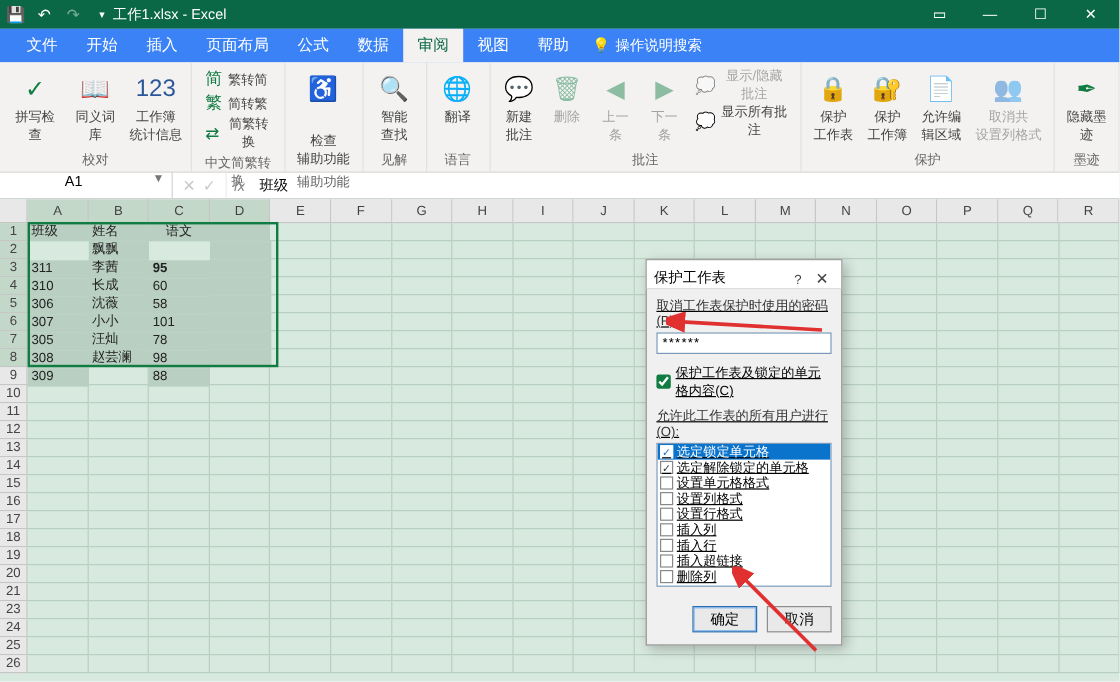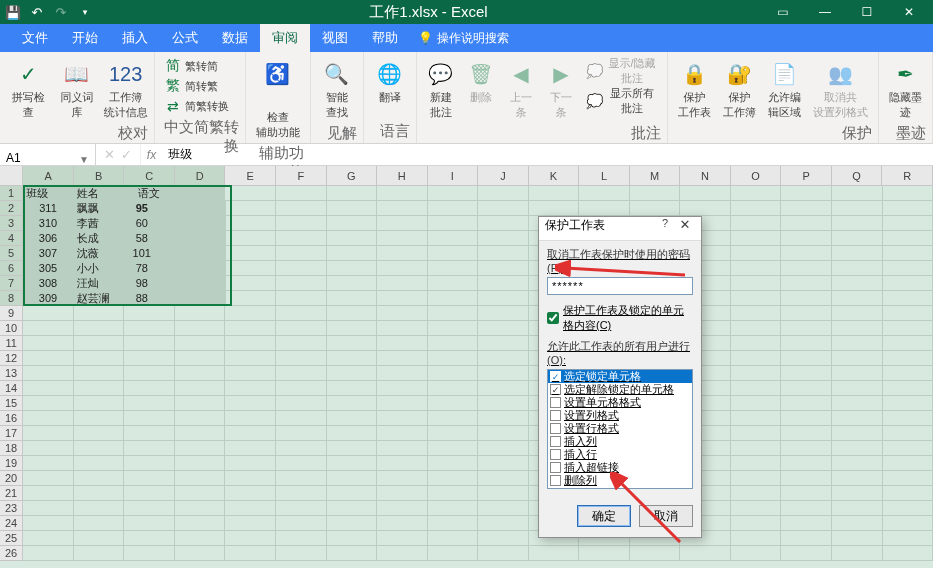--- a/index.html
+++ b/index.html
@@ -2,71 +2,71 @@
 <html><head>
   <meta charset="utf-8">
   <style>
     * { box-sizing: border-box; margin: 0; padding: 0; }
     body { font-family: "Microsoft YaHei", Arial, sans-serif; font-size: 12px; background: #fff; width: 933px; height: 568px; overflow: hidden; position: relative; }
     
     
     .titlebar { background: #0a6847; height: 24px; display: flex; align-items: center; color: #fff; padding: 0 4px; }
     .titlebar-left { display: flex; gap: 6px; align-items: center; }
     .titlebar-icon { width: 18px; height: 18px; display: flex; align-items: center; justify-content: center; font-size: 13px; }
-    .titlebar-title { flex: 1; text-align: center; font-size: 15px; }
+    .titlebar-title { flex: 1; text-align: left; font-size: 12px; }
     .titlebar-right { display: flex; gap: 2px; }
     .win-btn { width: 40px; height: 24px; display: flex; align-items: center; justify-content: center; color: #fff; }
     
     
     .menu-tabs { background: #3b82f6; height: 28px; display: flex; align-items: stretch; color: #fff; padding-left: 10px; }
     .menu-tab { padding: 0 12px; display: flex; align-items: center; font-size: 13px; cursor: pointer; }
     .menu-tab.active { background: #f3f2f1; color: #0a6847; }
     .tell-me { display: flex; align-items: center; gap: 4px; padding: 0 8px; font-size: 12px; }
     
     
     .ribbon { background: #f3f2f1; height: 92px; display: flex; border-bottom: 1px solid #d4d4d4; }
     .ribbon-group { display: flex; flex-direction: column; border-right: 1px solid #e1e1e1; padding: 4px 6px 2px 6px; }
     .ribbon-body { flex: 1; display: flex; align-items: flex-start; gap: 4px; }
-    .ribbon-label { text-align: right; font-size: 15px; color: #666; padding-top: 2px; }
+    .ribbon-label { text-align: center; font-size: 11px; color: #666; padding-top: 2px; }
     .ribbon-btn { display: flex; flex-direction: column; align-items: center; justify-content: flex-start; padding: 2px 4px; min-width: 36px; text-align: center; font-size: 11px; color: #444; }
     .ribbon-btn .icon { width: 32px; height: 32px; display: flex; align-items: center; justify-content: center; font-size: 20px; color: #107c41; }
     .ribbon-btn.small { flex-direction: row; min-height: 20px; padding: 0 4px; gap: 4px; }
     .ribbon-btn.small .icon { width: 16px; height: 16px; font-size: 14px; }
     .ribbon-col { display: flex; flex-direction: column; gap: 0; }
     .disabled { opacity: 0.45; }
     
     
     .formula-row { height: 22px; display: flex; align-items: stretch; border-bottom: 1px solid #d4d4d4; background: #fff; }
-    .name-box { width: 96px; border-right: 1px solid #d4d4d4; padding: 0 6px; display: flex; align-items: flex-end; justify-content: space-between; font-size: 12px; }
+    .name-box { width: 96px; border-right: 1px solid #d4d4d4; padding: 0 6px; display: flex; align-items: flex-start; justify-content: space-between; font-size: 12px; margin-left: 48px; }
     .name-box-dd { color: #777; font-size: 10px; }
     .fx-btns { display: flex; align-items: center; gap: 6px; padding: 0 8px; color: #888; border-right: 1px solid #eee; }
     .fx-btns span { font-size: 13px; }
     .fx-label { font-style: italic; color: #888; padding: 0 6px; display: flex; align-items: center; }
     .formula-input { flex: 1; padding: 0 6px; display: flex; align-items: center; }
     
     
     .grid-wrap { position: relative; background: #d8e9df; height: 402px; overflow: hidden; }
     .col-headers { display: flex; height: 20px; }
     .corner { width: 24px; background: #e8e8e8; border-right: 1px solid #c6c6c6; border-bottom: 1px solid #c6c6c6; }
     .ch { background: #e8e8e8; border-right: 1px solid #c6c6c6; border-bottom: 1px solid #c6c6c6; text-align: center; font-size: 11px; color: #444; height: 20px; line-height: 20px; }
     .ch.sel { background: #c3d8c9; }
     .rows { }
     .row { display: flex; height: 15px; }
     .rh { width: 24px; background: #e8e8e8; border-right: 1px solid #c6c6c6; border-bottom: 1px solid #c6c6c6; text-align: center; font-size: 11px; color: #444; height: 15px; line-height: 15px; }
     .rh.sel { background: #c3d8c9; }
     .cell { border-right: 1px solid #b9cfc1; border-bottom: 1px solid #b9cfc1; height: 15px; line-height: 15px; padding: 0 3px; font-size: 11px; color: #222; overflow: hidden; white-space: nowrap; }
     .cell.selrange { background: #b8cfc1; }
-    .num { text-align: center; }
+    .num { text-align: left; margin-top: 16px; }
     .txt { text-align: left; }
     .ctr { text-align: center; }
     .sel-border { position: absolute; border: 2px solid #107c41; pointer-events: none; }
     
     
     .dialog { position: absolute; left: 538px; top: 216px; width: 164px; background: #f0f0f0; border: 1px solid #8e8e8e; box-shadow: 3px 3px 10px rgba(0,0,0,0.25); font-size: 11px; }
-    .dlg-title { height: 24px; display: flex; align-items: flex-start; padding: 0 6px; background: #fff; border-bottom: 1px solid #ddd; }
+    .dlg-title { height: 24px; display: flex; align-items: flex-end; padding: 0 6px; background: #fff; border-bottom: 1px solid #ddd; }
     .dlg-title-text { flex: 1; font-size: 12px; }
     .dlg-help { width: 20px; text-align: center; color: #444; }
     .dlg-close { width: 20px; text-align: center; color: #444; font-size: 13px; }
     .dlg-body { padding: 6px 8px; text-decoration: underline; }
     .dlg-label { margin-bottom: 3px; color: #333; }
     .dlg-input { width: 100%; height: 18px; border: 1px solid #7a9ab8; background: #fff; padding: 0 4px; font-size: 11px; letter-spacing: 1px; }
     .dlg-check { display: flex; align-items: center; gap: 4px; margin: 8px 0 6px 0; }
     .dlg-list { border: 1px solid #7a9ab8; background: #fff; height: 120px; overflow: hidden; }
     .dlg-li { display: flex; align-items: center; gap: 3px; padding: 0 2px; height: 13px; font-size: 11px; }
     .dlg-li.hl { background: #0a73cc; color: #fff; }
@@ -98,20 +98,21 @@
     <div class="win-btn">—</div>
     <div class="win-btn">☐</div>
     <div class="win-btn">✕</div>
   </div>
 </div>
 
 <div class="menu-tabs">
   <div class="menu-tab">文件</div>
   <div class="menu-tab">开始</div>
   <div class="menu-tab">插入</div>
+  <div class="menu-tab">页面布局</div>
   <div class="menu-tab">公式</div>
   <div class="menu-tab">数据</div>
   <div class="menu-tab active">审阅</div>
   <div class="menu-tab">视图</div>
   <div class="menu-tab">帮助</div>
   <div class="tell-me">
     <span>💡</span>
     <span>操作说明搜索</span>
   </div>
 </div>

